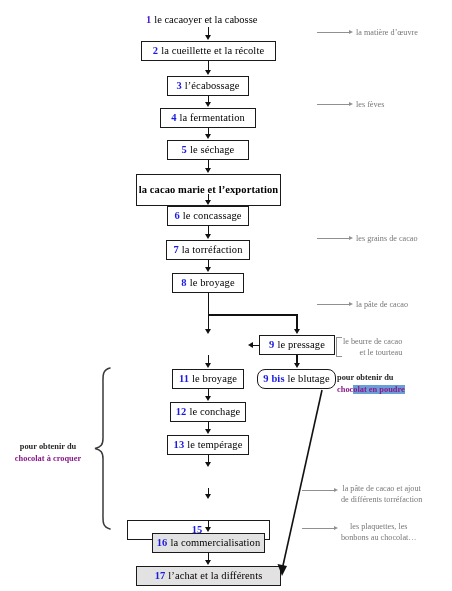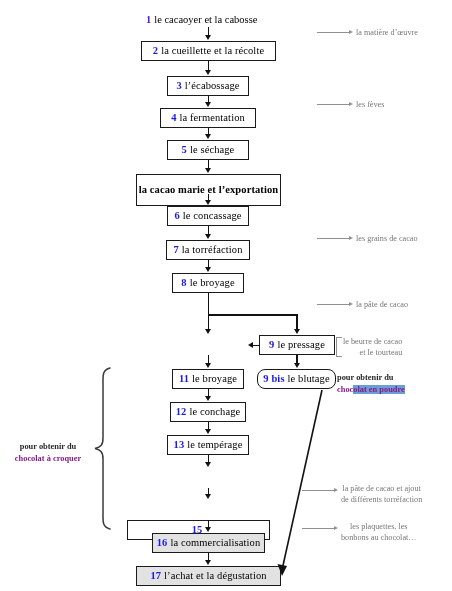--- a/index.html
+++ b/index.html
@@ -222,21 +222,21 @@
     <span class="num">15</span>
   </div>
 
   <div class="node shaded" style="left:152px; top:533px; width:113px; height:20px;">
     <span class="num">16</span>
     <span class="ttl">la commercialisation</span>
   </div>
 
   <div class="node shaded" style="left:136px; top:566px; width:145px; height:20px;">
     <span class="num">17</span>
-    <span class="ttl">l’achat et la dégustation</span>
+    <span class="ttl">l’achat et la différents</span>
   </div>
 
   <div class="vline" style="left:207.5px; top:27px; height:9px;"></div>
   <div class="arrow-down" style="left:205px; top:35px;"></div>
 
   <div class="vline" style="left:207.5px; top:61px; height:9px;"></div>
   <div class="arrow-down" style="left:205px; top:70px;"></div>
 
   <div class="vline" style="left:207.5px; top:96px; height:6px;"></div>
   <div class="arrow-down" style="left:205px; top:102px;"></div>

